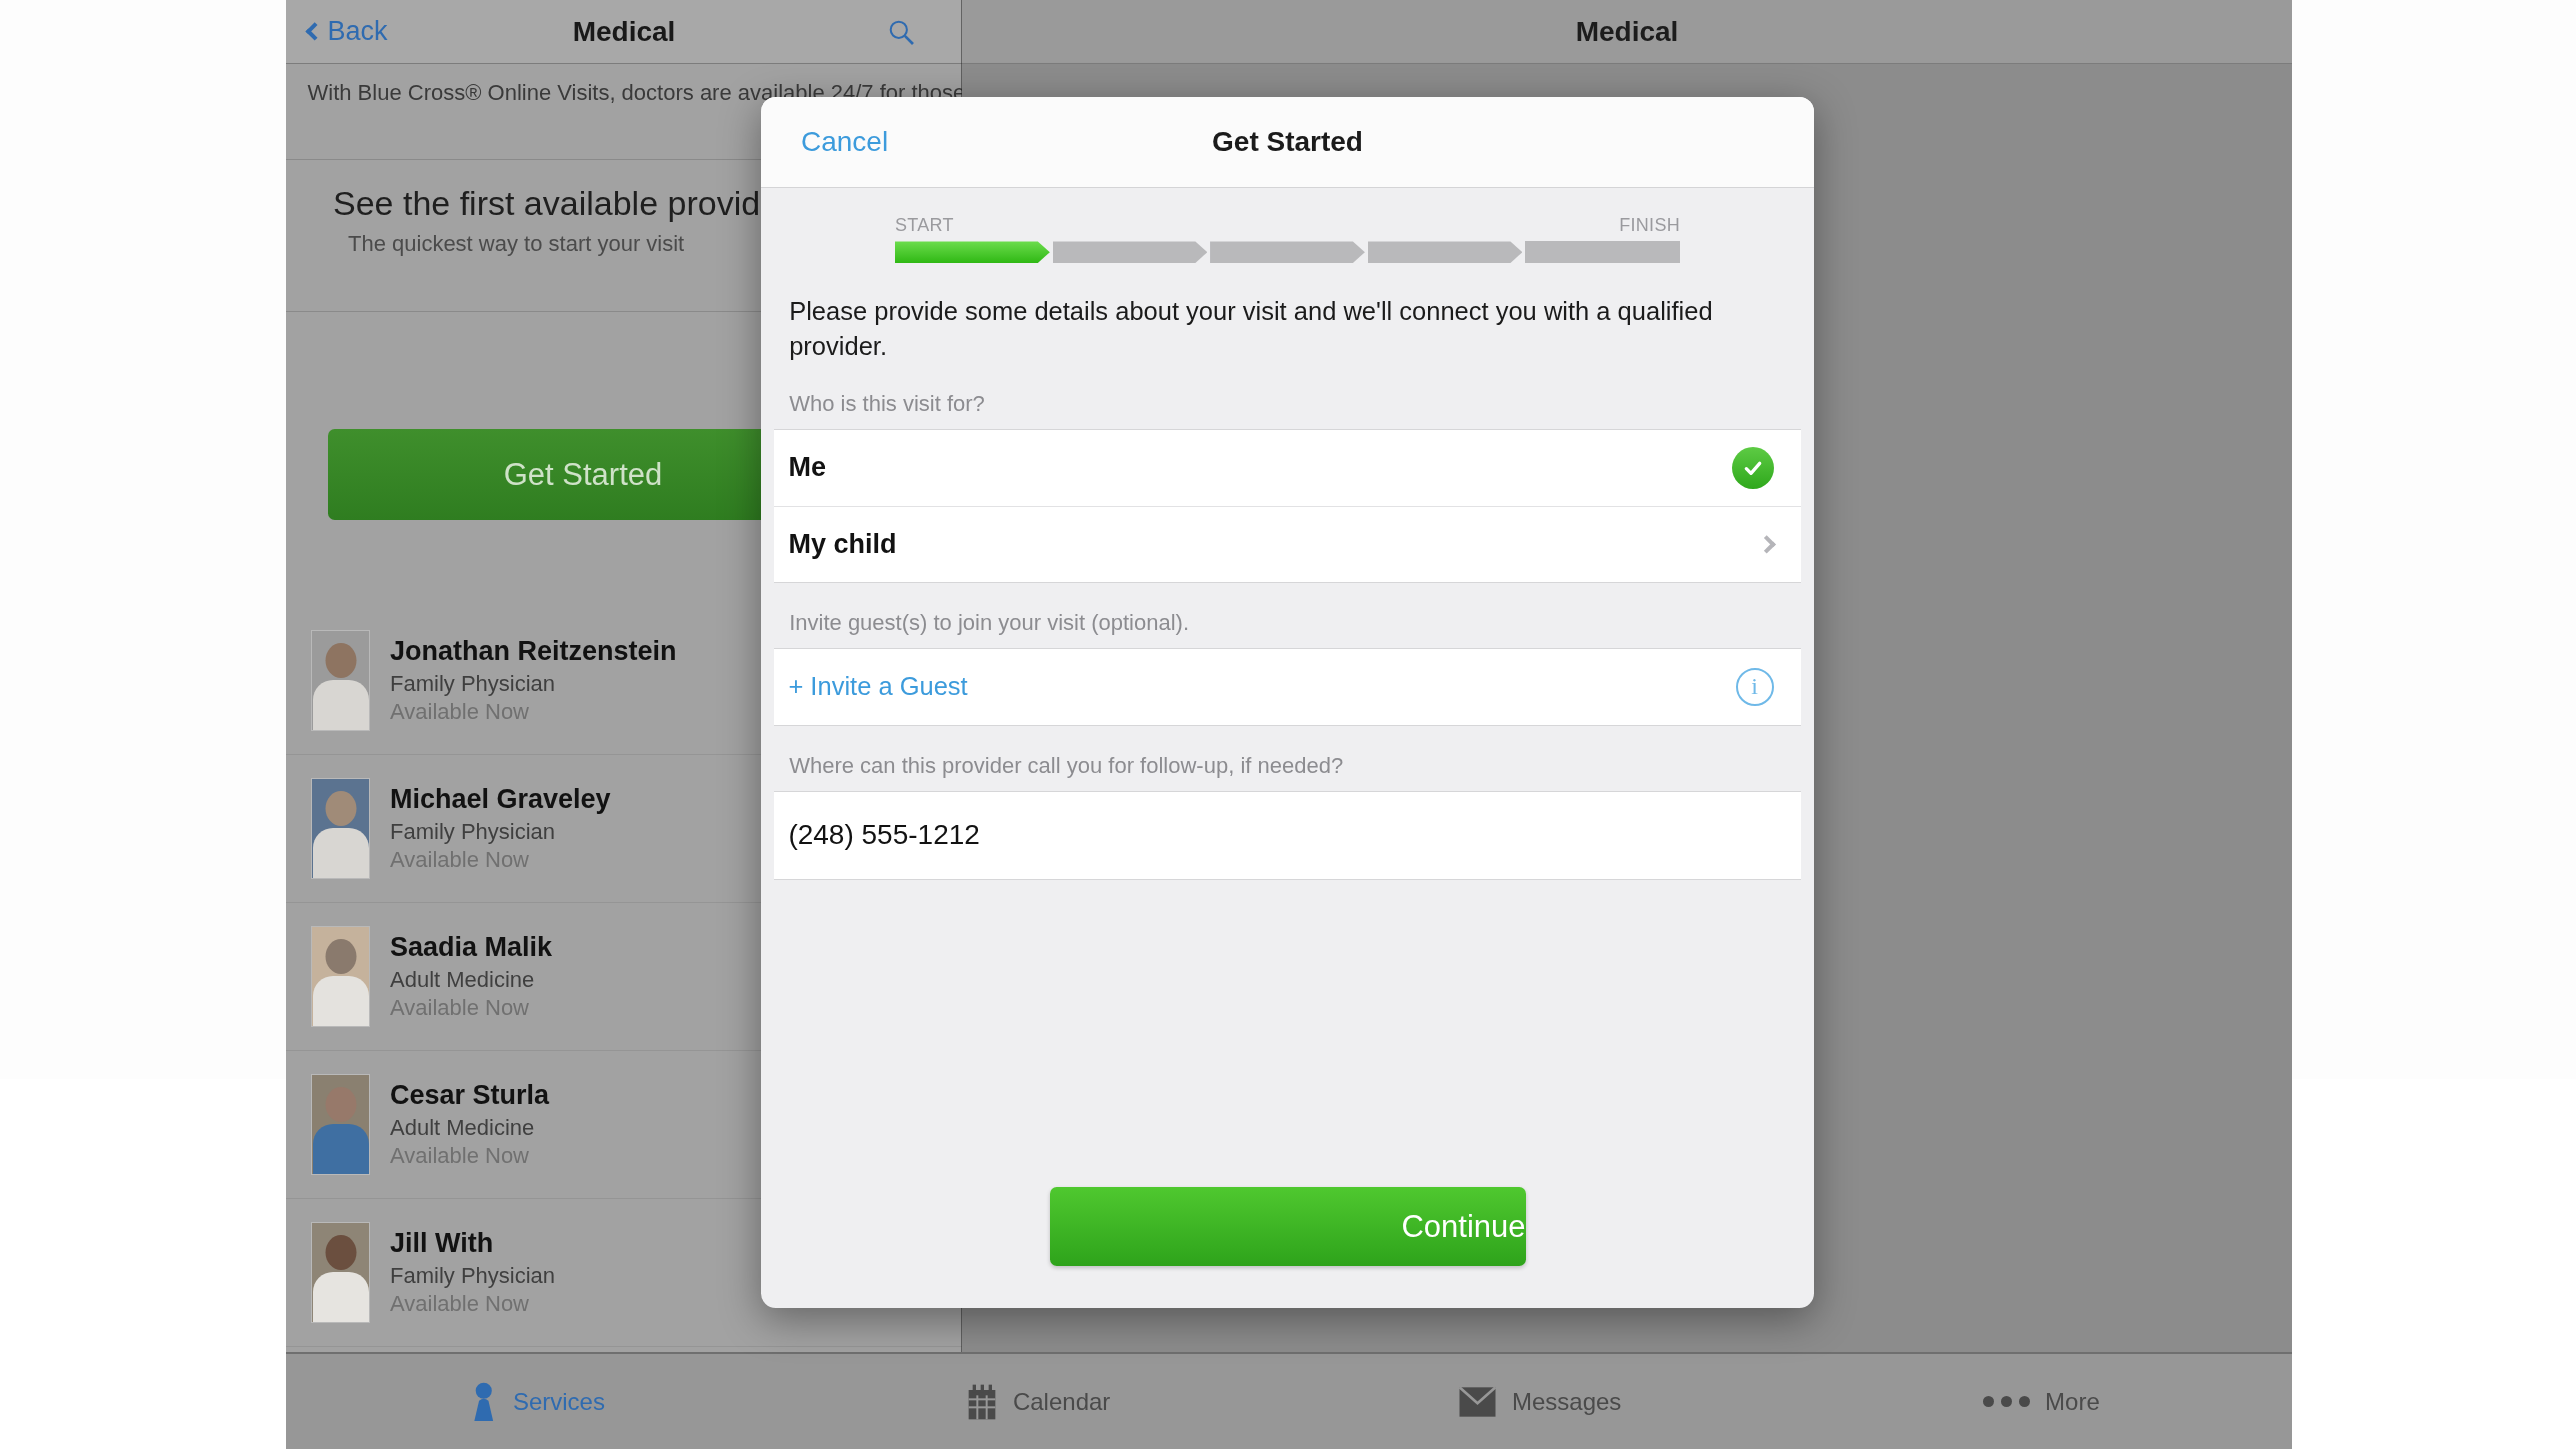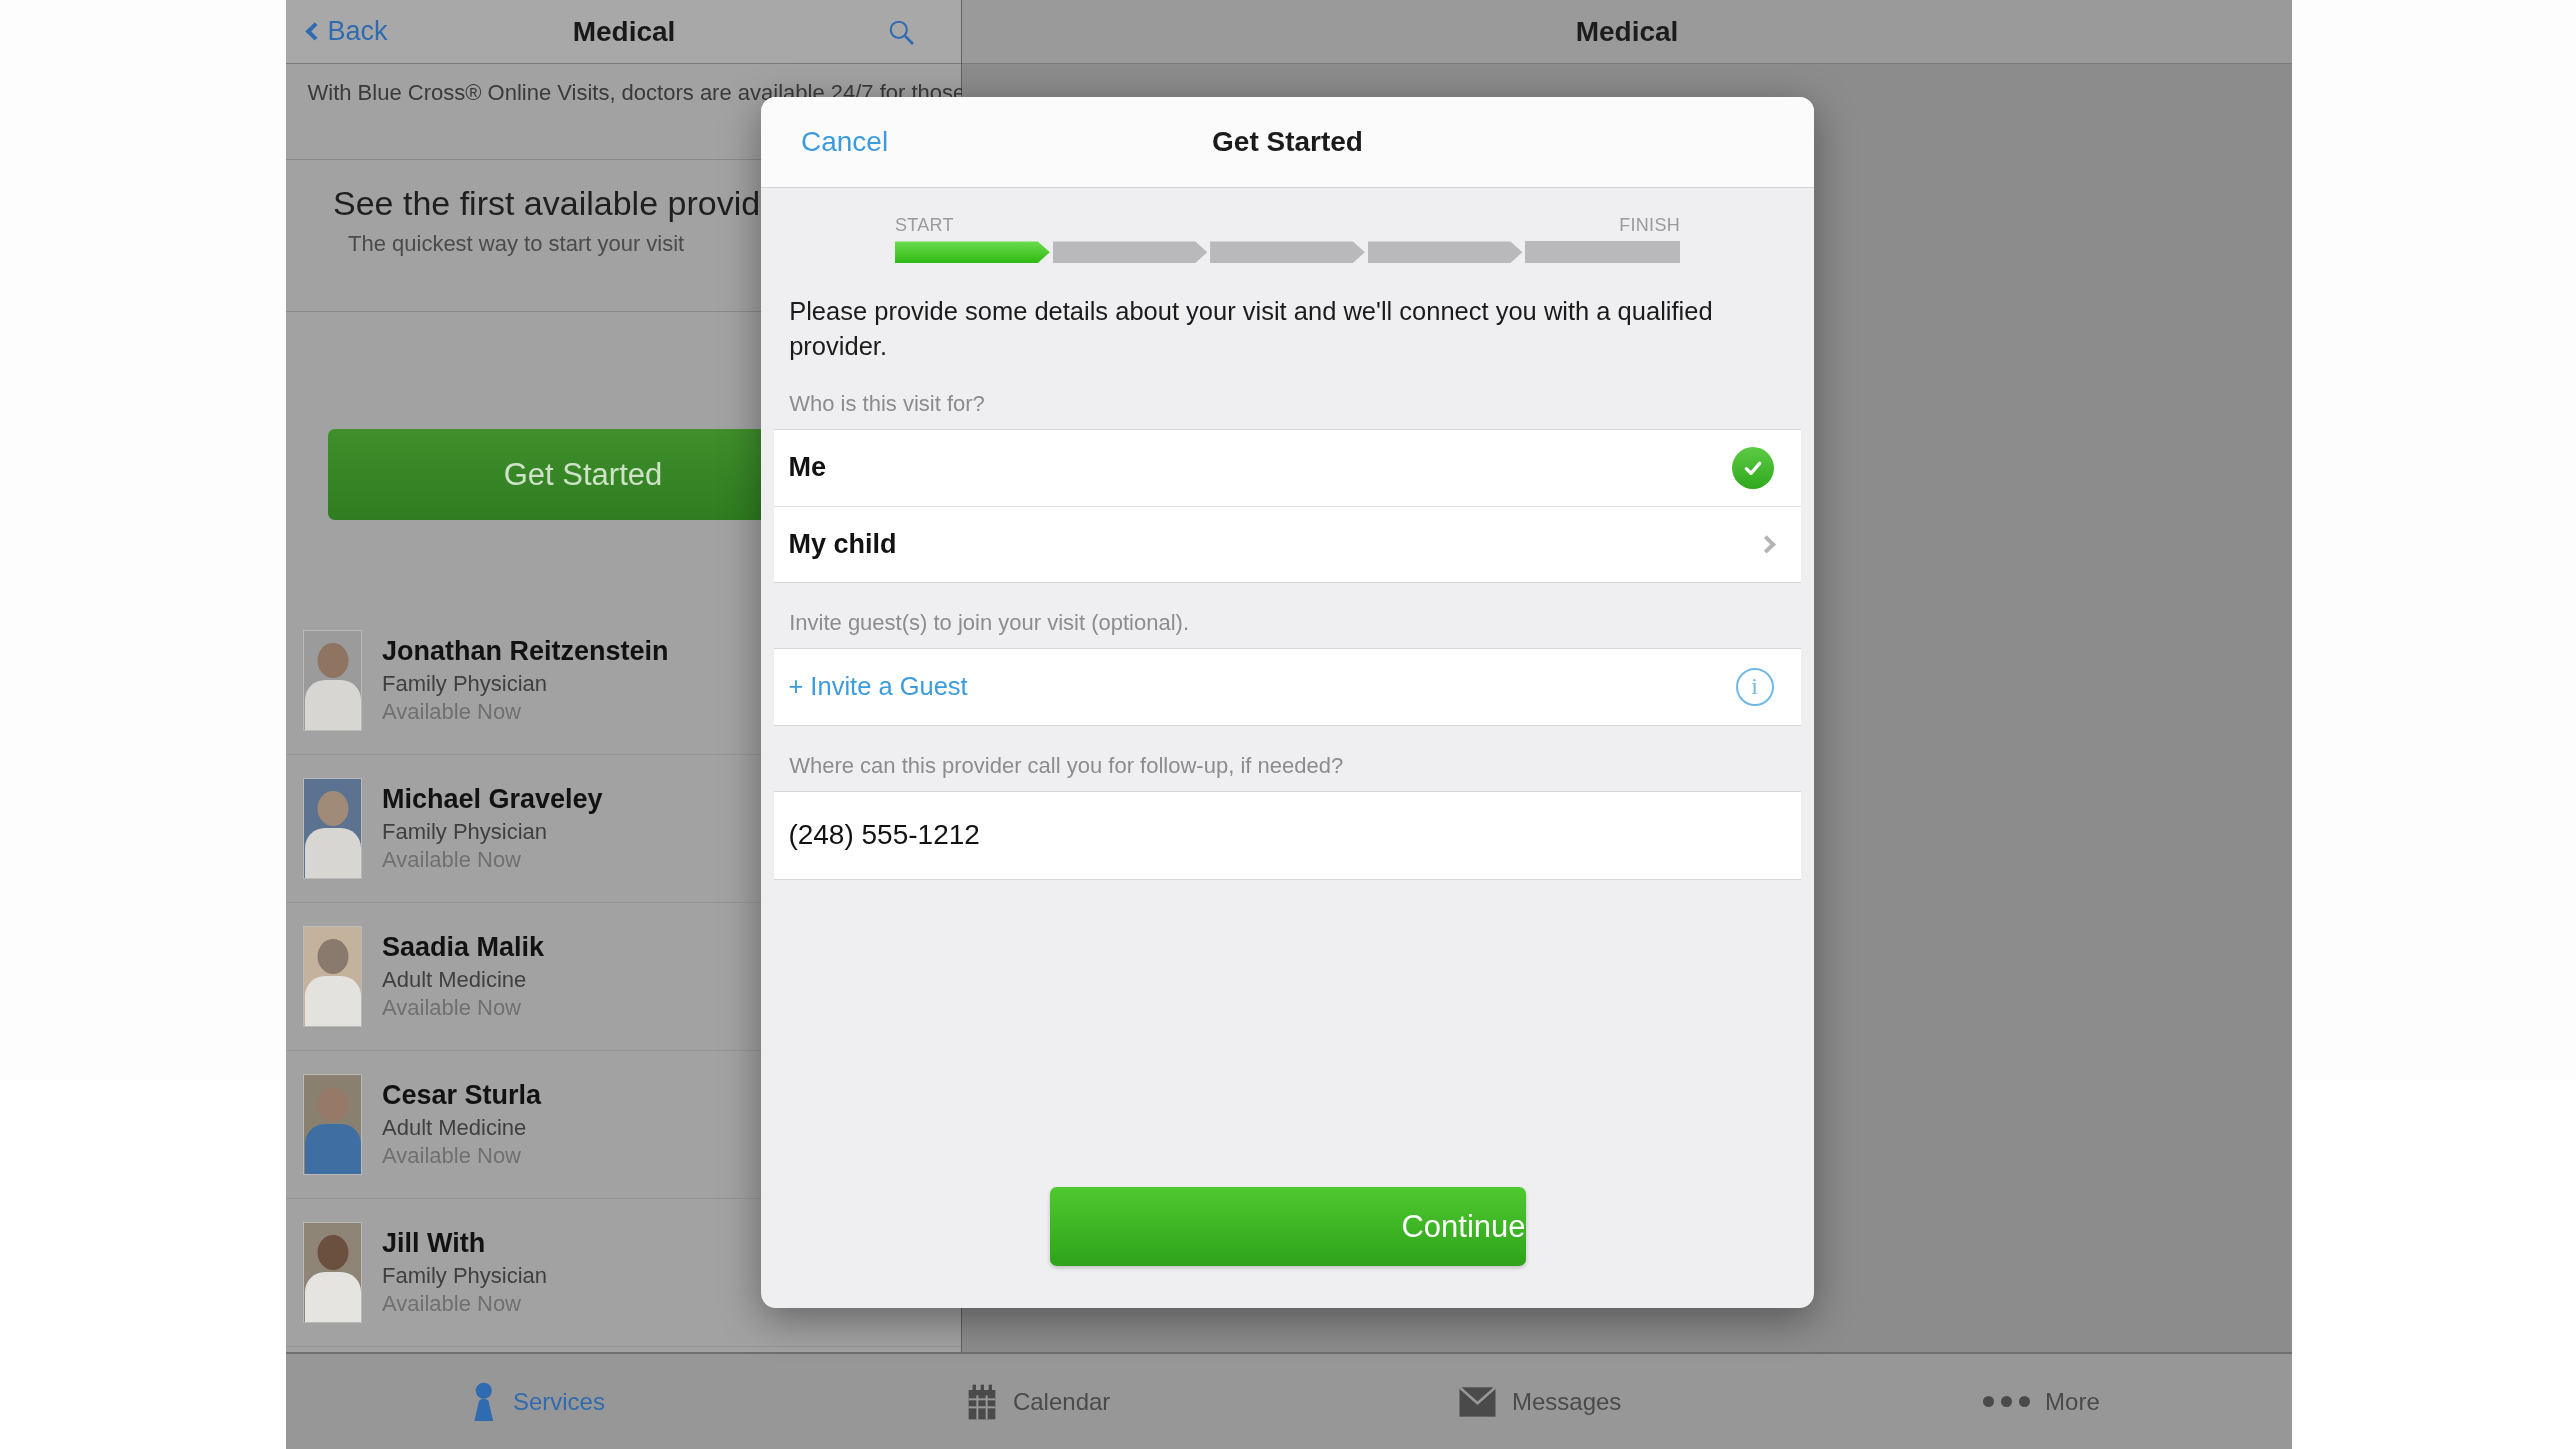--- a/index.html
+++ b/index.html
@@ -94,21 +94,21 @@
     border-radius: 6.7px;
     color: #cfe2c8; font-size: 31px;
     display: flex; align-items: center; justify-content: center;
   }
 
   
   #provider-list { position: absolute; left: 0; top: 607px; width: 676px; }
   .provider-row {
     position: relative; height: 148px;
     border-bottom: 1.3px solid #959595;
-    display: flex; align-items: center; padding-left: 17px;
+    display: flex; align-items: center; padding-left: 25px;
   }
   .provider-photo {
     width: 59px; height: 101px; border: 1.3px solid #b9b9b9;
     background: #9b9b9b; flex: none; overflow: hidden; position: relative;
   }
   .provider-photo .head {
     position: absolute; left: 50%; top: 12px; width: 31px; height: 35px;
     transform: translateX(-50%); border-radius: 50%; background: #9c8b7d;
   }
   .provider-photo .coat {

